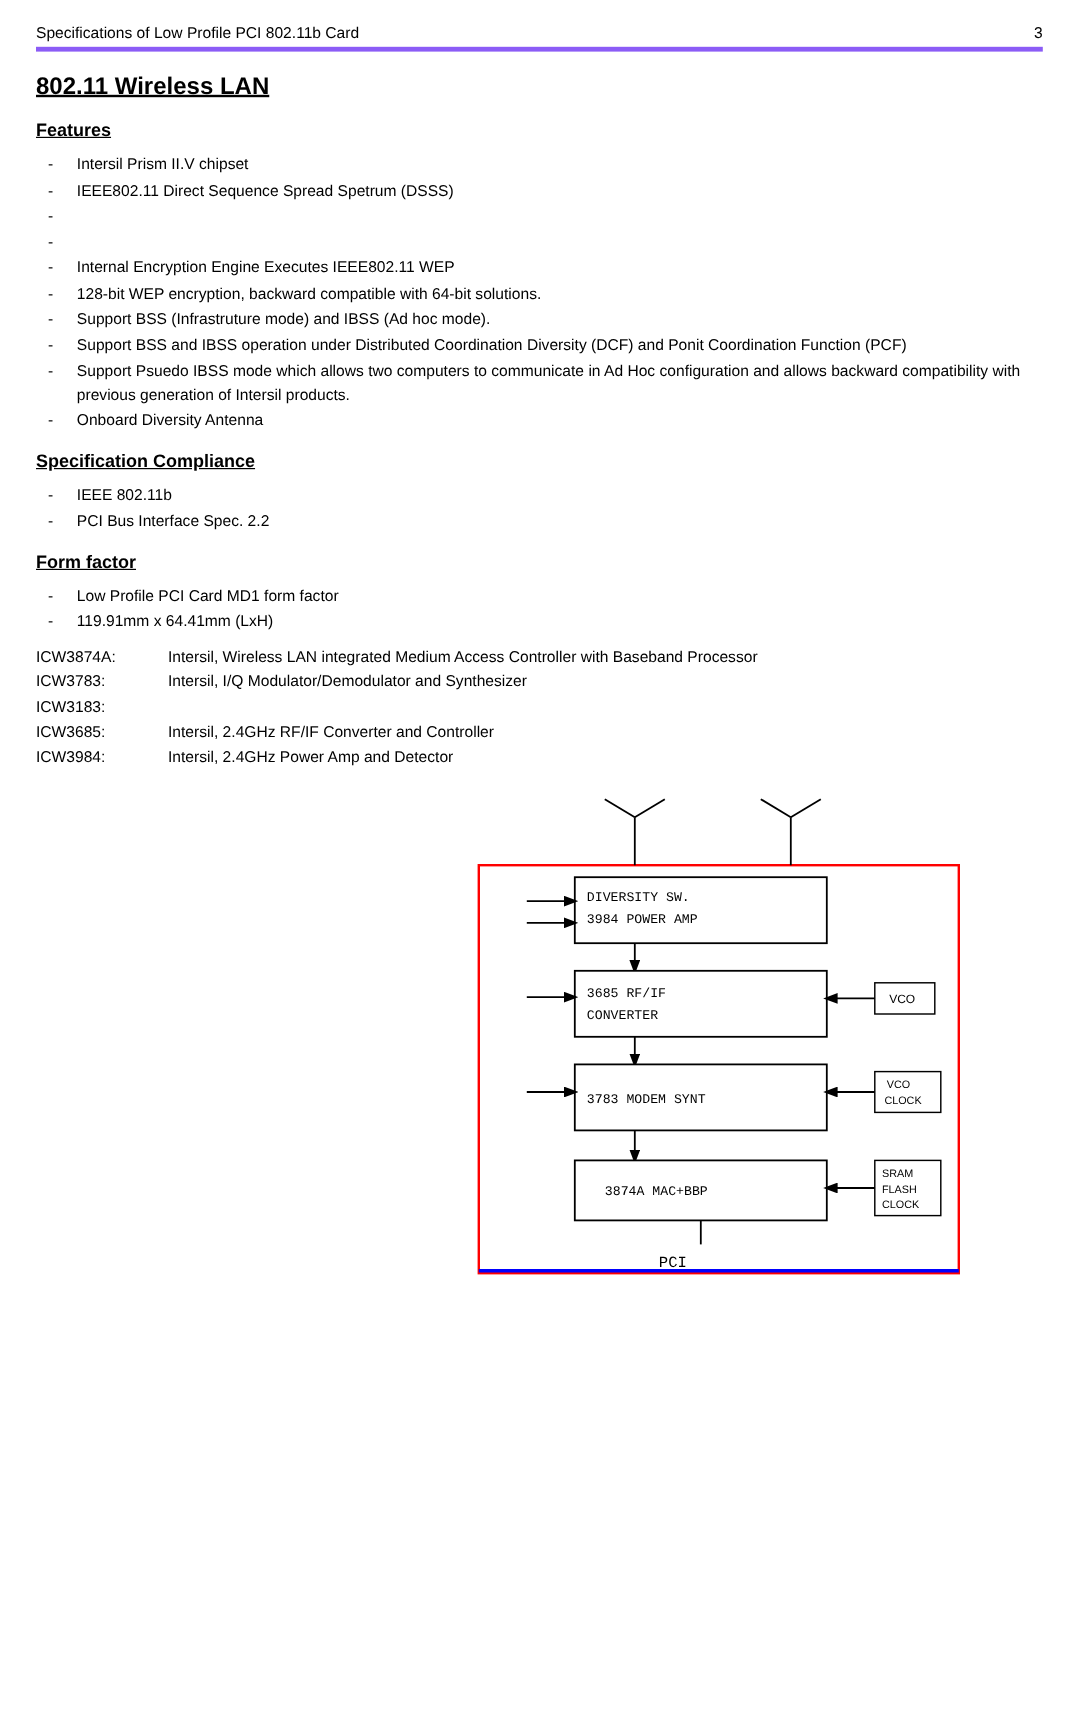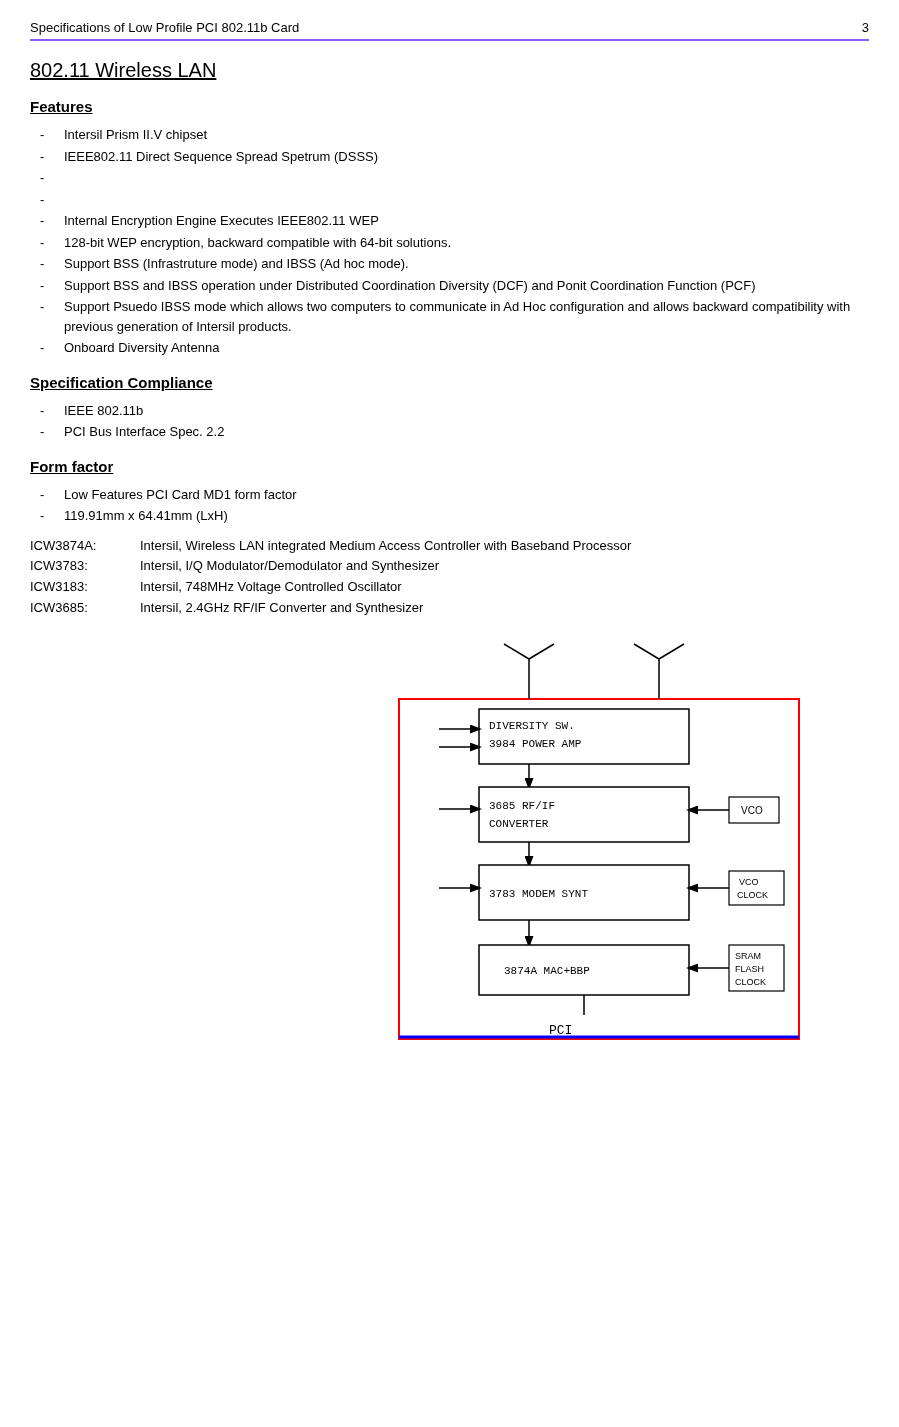--- a/index.html
+++ b/index.html
@@ -10,32 +10,32 @@
       color: #000;
       padding: 20px 30px;
       width: 899px;
       min-height: 1427px;
     }
     .page-header {
       display: flex;
       justify-content: space-between;
       align-items: flex-start;
       margin-bottom: 10px;
-      border-bottom: 2px solid #8b5cf6;
+      border-bottom: 4px solid #8b5cf6;
       padding-bottom: 4px;
     }
     .page-header-title {
       font-size: 13px;
     }
     .page-number {
       font-size: 13px;
     }
     h1.main-heading {
       font-size: 20px;
-      font-weight: normal;
+      font-weight: bold;
       text-decoration: underline;
       margin-top: 18px;
       margin-bottom: 14px;
     }
     h2.section-heading {
       font-size: 15px;
       font-weight: bold;
       text-decoration: underline;
       margin-top: 16px;
       margin-bottom: 10px;
@@ -148,45 +148,48 @@
   <li>
       <span class="dash">-</span>
       <span>PCI Bus Interface Spec. 2.2</span>
     </li>
 </ul>
 
 <h2 class="section-heading">Form factor</h2>
 <ul class="bullet-list">
   <li>
       <span class="dash">-</span>
-      <span>Low Features PCI Card MD1 form factor</span>
+      <span>Low Profile PCI Card MD1 form factor</span>
     </li>
   <li>
       <span class="dash">-</span>
       <span>119.91mm x 64.41mm (LxH)</span>
     </li>
 </ul>
 
 <div class="block-diagram-section">
   <div class="block-diagram-table">
     <div class="row">
       <span class="col-label">ICW3874A:</span>
       <span class="col-desc">Intersil, Wireless LAN integrated Medium Access Controller with Baseband Processor</span>
     </div>
     <div class="row">
       <span class="col-label">ICW3783:</span>
       <span class="col-desc">Intersil, I/Q Modulator/Demodulator and Synthesizer</span>
     </div>
     <div class="row">
       <span class="col-label">ICW3183:</span>
-      <span class="col-desc">Intersil, 748MHz Voltage Controlled Oscillator</span>
     </div>
     <div class="row">
       <span class="col-label">ICW3685:</span>
-      <span class="col-desc">Intersil, 2.4GHz RF/IF Converter and Synthesizer</span>
+      <span class="col-desc">Intersil, 2.4GHz RF/IF Converter and Controller</span>
+    </div>
+    <div class="row">
+      <span class="col-label">ICW3984:</span>
+      <span class="col-desc">Intersil, 2.4GHz Power Amp and Detector</span>
     </div>
   </div>
 
   <div class="diagram-container">
     <svg width="520" height="420" xmlns="http://www.w3.org/2000/svg">
 
       <rect x="50" y="60" width="400" height="340" fill="none" stroke="red" stroke-width="2"></rect>
 
       <line x1="180" y1="60" x2="180" y2="20" stroke="black" stroke-width="1.5"></line>
       <line x1="180" y1="20" x2="155" y2="5" stroke="black" stroke-width="1.5"></line>

